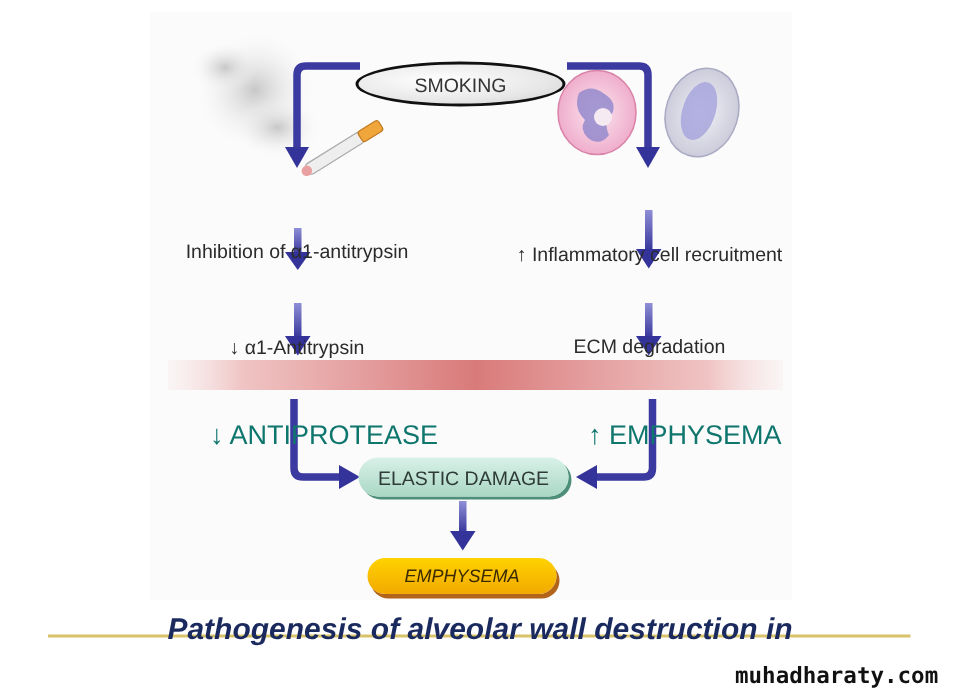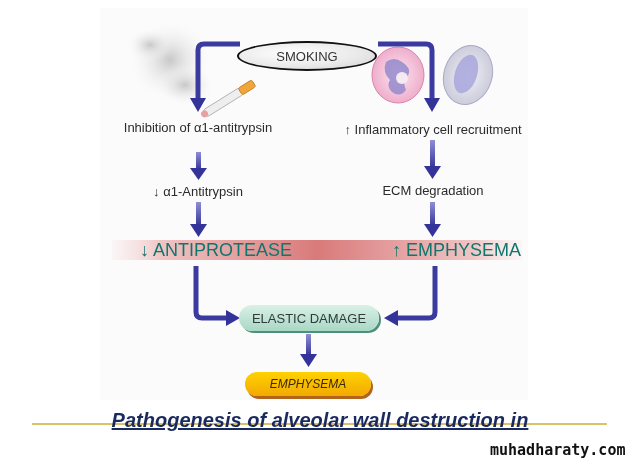--- a/index.html
+++ b/index.html
@@ -10,20 +10,21 @@
     }
     .panel {
       position: absolute; left: 100px; top: 8px; width: 428px; height: 392px;
       background: #fbfbfb;
     }
     svg.flow { position: absolute; left: 0; top: 0; }
     .lbl {
       position: absolute; font-family: "Liberation Sans", sans-serif;
       font-size: 13px; color: #2b2b2b; text-align: center; line-height: 16px;
       white-space: nowrap;
+      margin-top: 40px;
     }
     .band-lbl { font-size: 18px; color: #0f766e; }
     .pill {
       position: absolute; font-family: "Liberation Sans", sans-serif;
       font-size: 13px; text-align: center; white-space: nowrap;
       display: flex; align-items: center; justify-content: center;
     }
     .smoking {
       left: 237px; top: 29px; width: 140px; height: 30px;
       border: 2px solid #111; border-radius: 50%;
@@ -44,21 +45,21 @@
       box-shadow: 2px 3px 0 #b2651a;
       color: #3a2a00; font-size: 12px; font-style: italic;
     }
     .title-line {
       position: absolute; left: 32px; top: 423px; width: 575px; height: 2px;
       background: #d8c36a;
     }
     .title {
       position: absolute; left: 0; top: 407px; width: 640px;
       font-family: "Liberation Sans", sans-serif; font-weight: bold; font-style: italic;
-      font-size: 20px; color: #1a2a5e; text-align: center; line-height: 26px; text-decoration: underline;
+      font-size: 20px; color: #1a2a5e; text-align: center; line-height: 26px;
     }
     .watermark {
       position: absolute; left: 490px; top: 441px;
       font-family: "DejaVu Sans Mono", monospace; font-weight: bold;
       font-size: 15px; color: #111;
       background: rgba(255,255,255,0.55);
     }
   </style>
 </head>
 <body>

